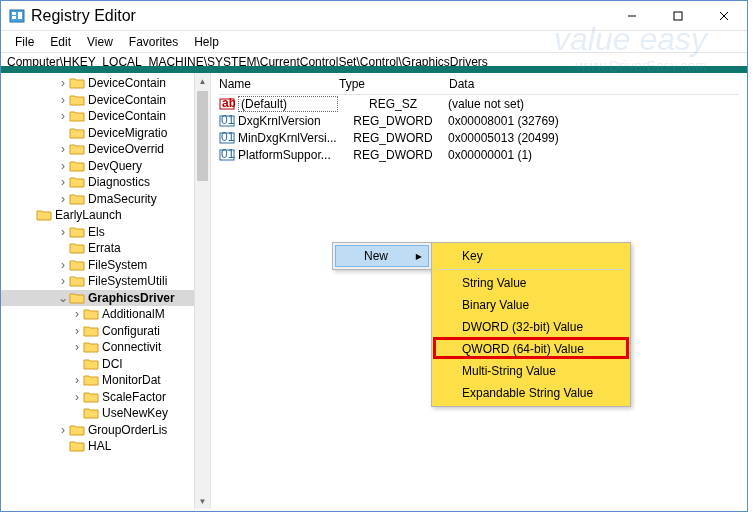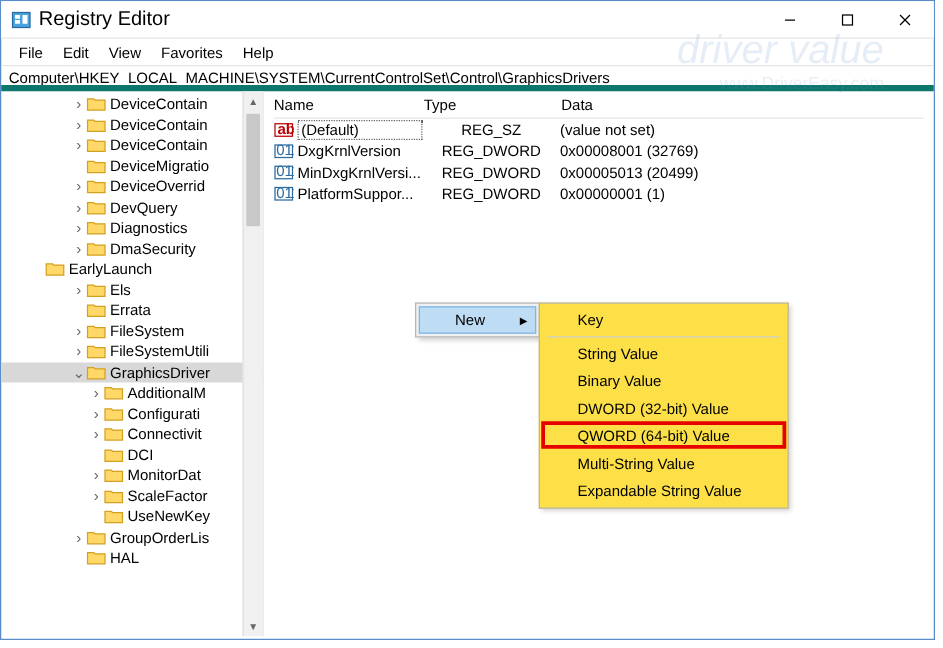--- a/index.html
+++ b/index.html
@@ -10,30 +10,30 @@
 .titlebar { height: 30px; display: flex; align-items: center; padding-left: 8px; background: #fff; border-bottom: 1px solid #e5e5e5; }
 .titlebar .icon { width: 16px; height: 16px; margin-right: 6px; }
 .titlebar .title { flex: 1; font-size: 16px; }
 .titlebar .winbtns { display: flex; }
 .titlebar .winbtn { width: 46px; height: 30px; display: flex; align-items: center; justify-content: center; }
 .titlebar .winbtn svg { width: 10px; height: 10px; }
 
 .menubar { height: 22px; display: flex; align-items: center; padding-left: 6px; border-bottom: 1px solid #e5e5e5; text-align: right; }
 .menubar .menuitem { padding: 2px 8px; }
 
-.pathbar { height: 20px; padding: 2px 6px; border-bottom: 5px solid #0f766e; font-size: 12px; white-space: nowrap; overflow: hidden; }
+.pathbar { height: 20px; padding: 2px 6px; border-bottom: 7px solid #0f766e; font-size: 12px; white-space: nowrap; overflow: hidden; }
 
 .content { display: flex; height: calc(100% - 74px); }
 .tree { width: 210px; border-right: 1px solid #e5e5e5; overflow: hidden; padding-top: 2px; position: relative; }
 .tree .node { display: flex; align-items: center; height: 16.5px; white-space: nowrap; padding-left: 4px; }
 .tree .chev { width: 12px; display: inline-flex; justify-content: center; color: #666; }
 .tree .fldr { width: 16px; height: 14px; margin-right: 3px; display: inline-flex; }
 .tree .lbl { font-size: 12px; }
 .tree .selected { background: #d8d8d8; }
-.tree .selected .lbl { background: #d8d8d8; }
+.tree .selected .lbl { background: #d8d8d8; font-weight: bold; }
 
 .list { flex: 1; padding: 4px 8px; position: relative; }
 .list .hdr { display: flex; border-bottom: 1px solid #e5e5e5; padding-bottom: 3px; }
 .list .hdr div { font-size: 12px; color: #000; }
 .list .c-name { width: 120px; }
 .list .c-type { width: 110px; }
 .list .c-data { flex: 1; }
 .list .row { display: flex; align-items: center; height: 17px; }
 .list .row .ricon { width: 16px; height: 16px; margin-right: 3px; display: inline-flex; }
 .list .row .rname { width: 100px; font-size: 12px; overflow: hidden; text-overflow: ellipsis; white-space: nowrap; }
@@ -404,17 +404,17 @@
         <span>Multi-String Value</span>
       </div>
     <div class="citem">
         <span>Expandable String Value</span>
       </div>
   </div>
 
   <div class="highlight" style="left:432px; top:336px; width:196px; height:22px;"></div>
 
   <div class="watermark">
-    <div class="t1">driver value</div>
+    <div class="t1">value easy</div>
     <div class="t2">www.DriverEasy.com</div>
   </div>
 
 </div>
 
 </body></html>

